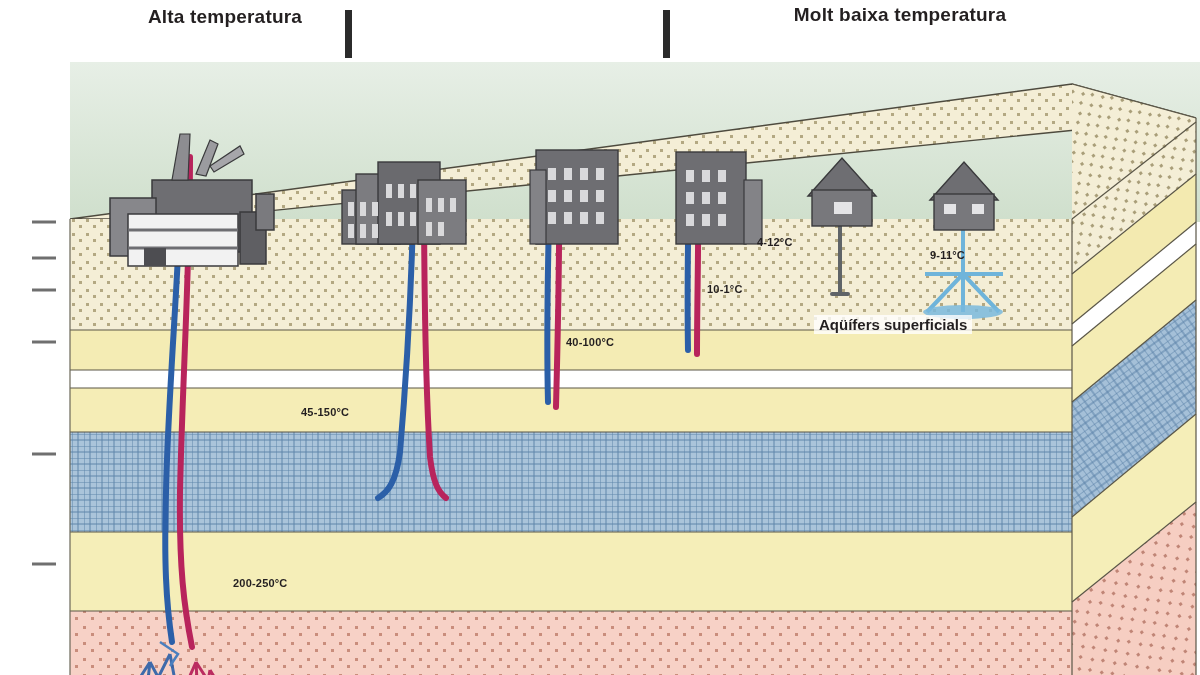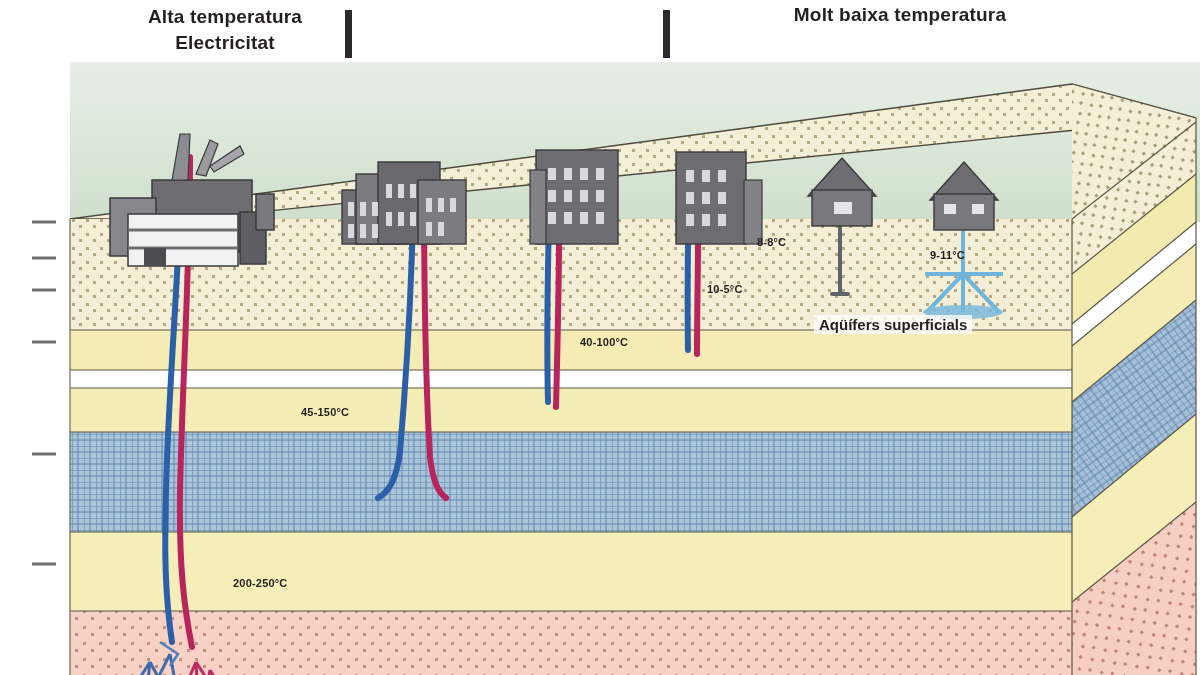--- a/index.html
+++ b/index.html
@@ -24,37 +24,36 @@
   #block svg{display:block;}
 
   
   .lab{position:absolute;font-weight:bold;color:#231f20;z-index:30;white-space:nowrap;}
   .temp{font-size:11px;letter-spacing:.2px;}
   .layername{font-size:15px;background:rgba(255,255,255,.78);padding:1px 5px;}
 
   .t-8-12{left:757px;top:236px;}
   .t-9-11{left:930px;top:249px;}
   .t-10-14{left:707px;top:283px;}
-  .t-40-100{left:566px;top:336px;margin-left:14px;}
+  .t-40-100{left:566px;top:336px;}
   .t-45-150{left:301px;top:406px;}
   .t-150-250{left:233px;top:577px;}
 
   .n-aquifer{left:795px;top:315px;margin-left:19px;}
   .n-hidro{left:488px;top:414px;}
   .n-roques{left:315px;top:637px;}
 </style>
 </head>
 <body>
 
 <div id="stage">
 
   <div class="hdr">
     <div class="hdr-item hdr-1">
       <span class="hdr-line1">Alta temperatura</span>
-      <span class="hdr-line2">Electricitat</span>
     </div>
     <div class="divider div-1"></div>
     <div class="divider div-2"></div>
     <div class="hdr-item hdr-3">
       <span class="hdr-line1">Molt baixa temperatura</span>
     </div>
   </div>
 
   <div id="block">
   <svg width="1200" height="613" viewBox="0 0 1200 613" xmlns="http://www.w3.org/2000/svg">
@@ -299,22 +298,22 @@
       <line x1="32" y1="160" x2="56" y2="160"></line>
       <line x1="32" y1="196" x2="56" y2="196"></line>
       <line x1="32" y1="228" x2="56" y2="228"></line>
       <line x1="32" y1="280" x2="56" y2="280"></line>
       <line x1="32" y1="392" x2="56" y2="392"></line>
       <line x1="32" y1="502" x2="56" y2="502"></line>
     </g>
   </svg>
   </div>
 
-  <div class="lab temp t-8-12">8-8°C</div>
+  <div class="lab temp t-8-12">4-12°C</div>
   <div class="lab temp t-9-11">9-11°C</div>
-  <div class="lab temp t-10-14">10-5°C</div>
+  <div class="lab temp t-10-14">10-1°C</div>
   <div class="lab temp t-40-100">40-100°C</div>
   <div class="lab temp t-45-150">45-150°C</div>
   <div class="lab temp t-150-250">200-250°C</div>
 
   <div class="lab layername n-aquifer">Aqüífers superficials</div>
 
 </div>
 
 </body></html>

